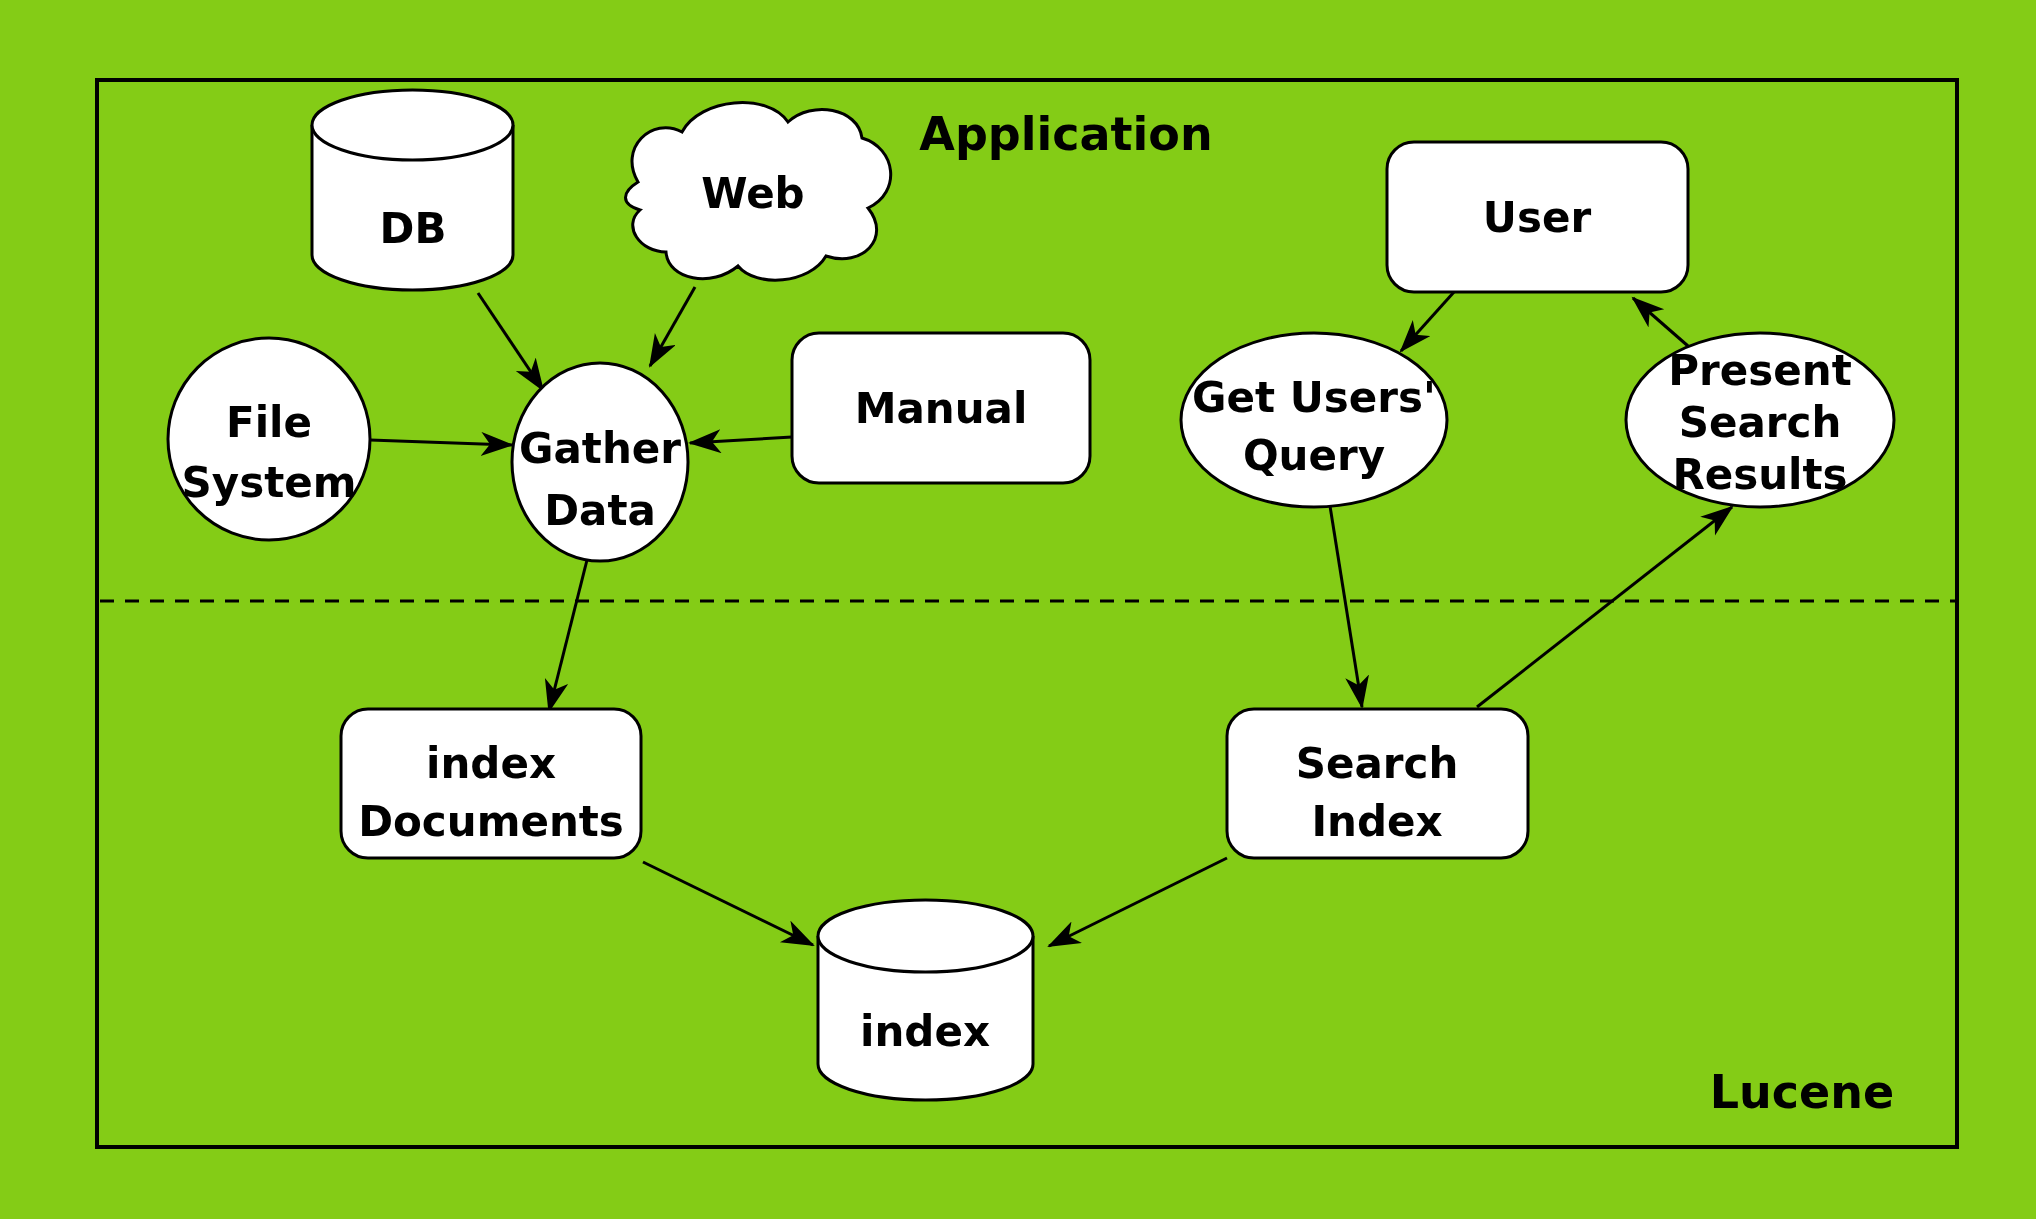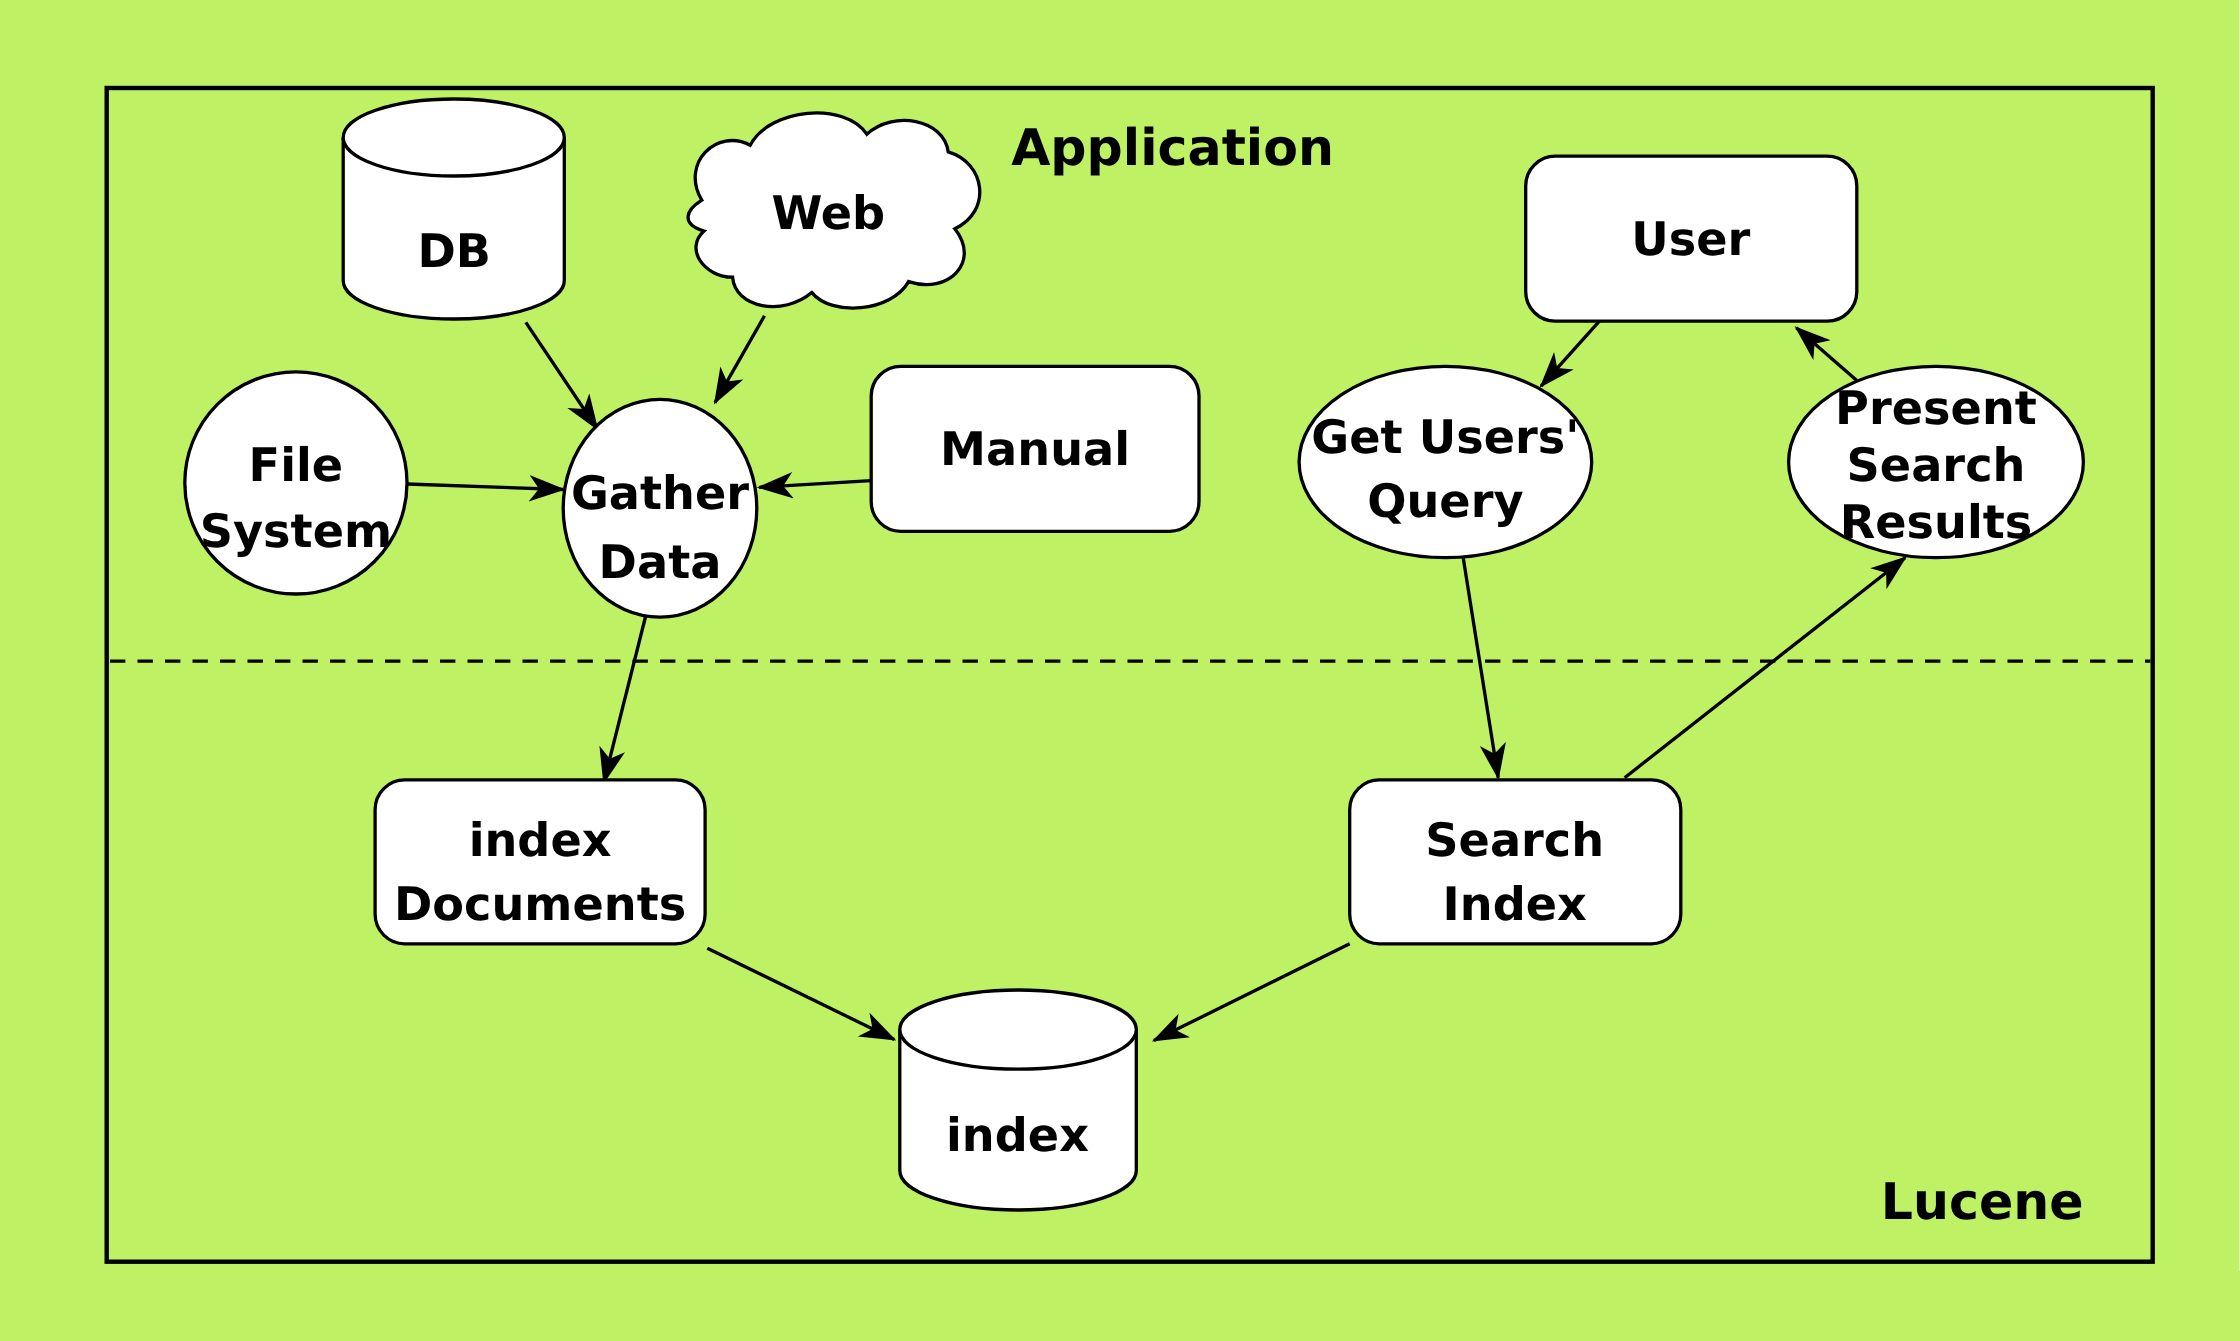--- a/index.html
+++ b/index.html
@@ -4,21 +4,21 @@
 <style>
   html, body {
     margin: 0;
     padding: 0;
     background: #ffffff;
   }
   .canvas {
     position: relative;
     width: 2036px;
     height: 1219px;
-    background: #bef264;
+    background: #84cc16;
     font-family: "DejaVu Sans", "Liberation Sans", sans-serif;
   }
   svg { display: block; }
   .shape {
     fill: #ffffff;
     stroke: #000000;
     stroke-width: 3;
   }
   .frame {
     fill: none;

